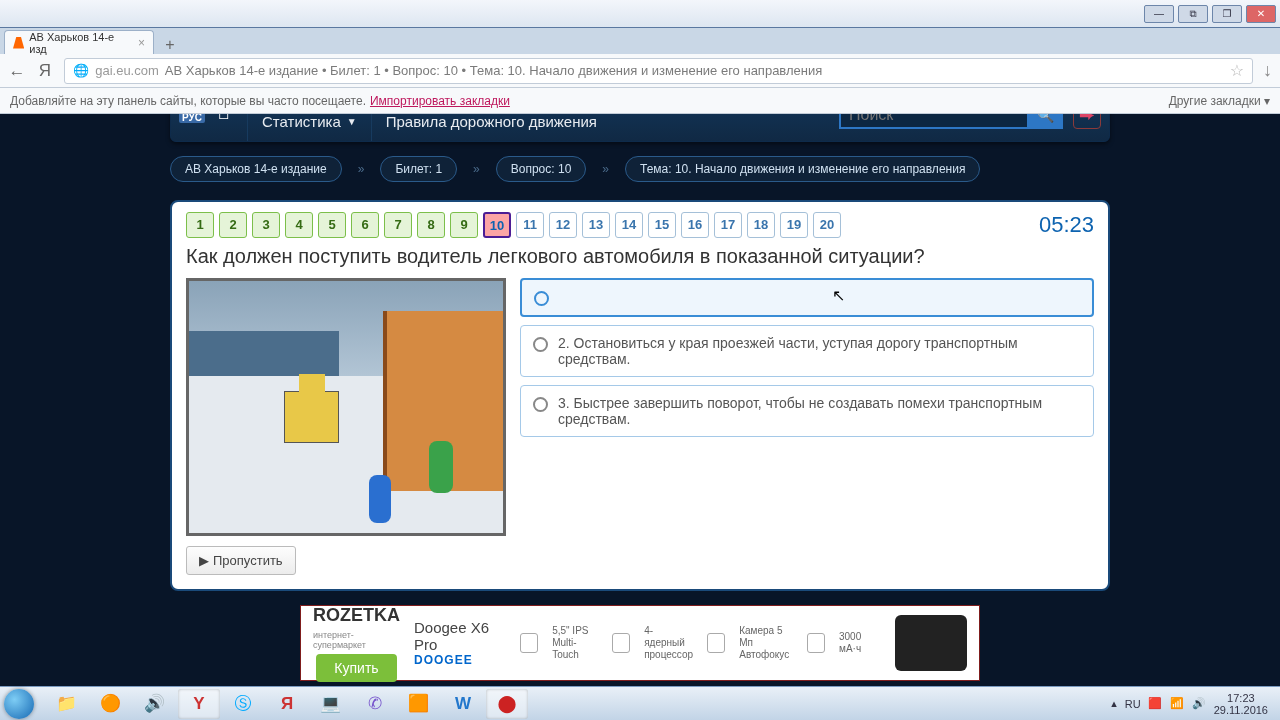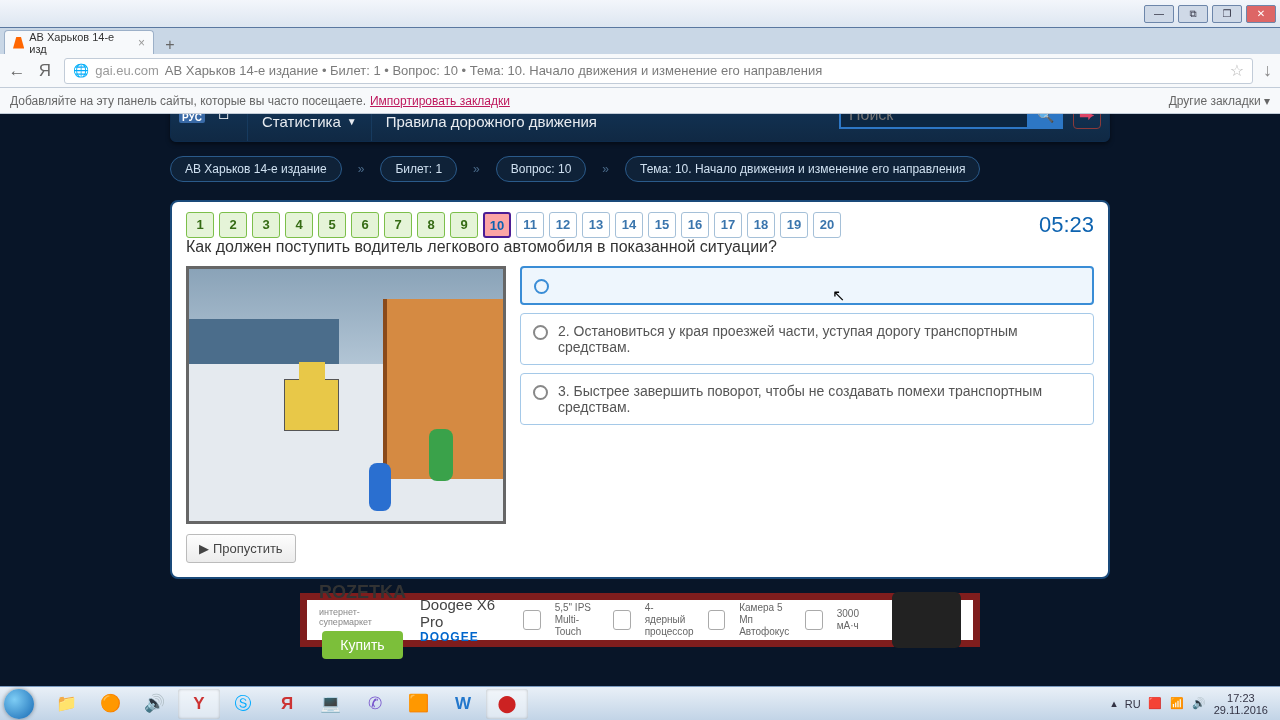--- a/index.html
+++ b/index.html
@@ -44,39 +44,39 @@
 .crumbs{display:flex;align-items:center;gap:16px;margin-top:14px}
 .crumb{border:1px solid #2a5a8a;border-radius:14px;padding:5px 14px;color:#cfe0f0;font-size:12px;background:#0f2238}
 .crumb-sep{color:#4a6a8a;font-size:12px}
 
 .card{background:#fff;border:2px solid #1a4a7a;border-radius:8px;margin-top:18px;padding:10px 14px 14px}
 .q-nums{display:flex;align-items:center;gap:5px;flex-wrap:wrap}
 .qn{width:28px;height:26px;border:1px solid #7cbf4a;background:#e5f4d8;color:#356b14;font-size:13px;font-weight:bold;border-radius:3px;text-align:center;line-height:24px}
 .qn.cur{border:2px solid #4c1d95;background:#fca5a5;color:#0d63b0}
 .qn.todo{border:1px solid #a5c0d8;background:#fff;color:#3a75ad}
 .timer{margin-left:auto;color:#0d63b0;font-size:22px;font-weight:400}
-.q-text{margin-top:0;font-size:16px;color:#333}
+.q-text{margin-top:7px;font-size:20px;color:#333}
 .q-body{display:flex;gap:14px;margin-top:10px}
 .q-img{width:320px;height:258px;border:3px solid #666;background:#9db4c7;position:relative;overflow:hidden}
 .sky{position:absolute;top:0;left:0;right:0;height:95px;background:linear-gradient(#8aa3b8,#b2c5d5)}
 .sea{position:absolute;top:50px;left:0;width:150px;height:80px;background:#4b6d8b}
 .road{position:absolute;top:95px;left:0;right:0;bottom:0;background:#e5eaef}
 .bldg{position:absolute;top:30px;right:0;width:120px;height:180px;background:#d58a42;border-left:4px solid #8a4a1a}
 .truck{position:absolute;top:110px;left:95px;width:55px;height:52px;background:#e8c848;border:1px solid #555}
 .truck::before{content:"";position:absolute;top:-18px;left:14px;width:26px;height:18px;background:#e8c848}
 .ped1{position:absolute;bottom:10px;left:180px;width:22px;height:48px;background:#2a6fd0;border-radius:8px}
 .ped2{position:absolute;bottom:40px;left:240px;width:24px;height:52px;background:#3aa24a;border-radius:8px}
 .answers{flex:1;display:flex;flex-direction:column;gap:8px}
 .ans{border:1px solid #a5c9e8;border-radius:4px;padding:9px 12px;display:flex;gap:10px;font-size:14px;color:#555;cursor:pointer}
 .ans.sel{border:2px solid #3a8dd6;background:#eef6fd;color:#346}
 .radio{width:15px;height:15px;border:2px solid #888;border-radius:50%;flex-shrink:0;margin-top:2px}
 .ans.sel .radio{border-color:#3a8dd6}
 .skip-btn{margin-top:10px;border:1px solid #bbb;background:linear-gradient(#fdfdfd,#ececec);padding:6px 12px;font-size:13px;color:#444;border-radius:3px;display:inline-flex;align-items:center;gap:4px}
 
-.ad{width:680px;height:54px;margin:14px auto 0;background:#fff;border:7px solid #7f1d1d;display:flex;align-items:center;padding:0 12px;gap:14px;font-size:11px;color:#555}
+.ad{width:680px;height:76px;margin:14px auto 0;background:#fff;border:1px solid #7f1d1d;display:flex;align-items:center;padding:0 12px;gap:14px;font-size:11px;color:#555}
 .ad-logo{font-weight:bold;font-size:18px;color:#3c3}
 .ad-logo span{color:#333}
 .buy{background:#7cbf3a;color:#fff;padding:6px 18px;border-radius:4px;font-size:14px}
 .ad-spec{display:flex;flex-direction:column;font-size:10px;color:#666;line-height:12px}
 .ad-icn{width:20px;height:20px;border:1px solid #aaa;border-radius:3px}
 
 .taskbar{position:absolute;bottom:0;left:0;right:0;height:34px;background:linear-gradient(#e9f0f7,#c2d4e7);border-top:1px solid #7a9ac0;display:flex;align-items:center;padding:0 4px}
 .start{width:40px;height:30px}
 .start-orb{width:30px;height:30px;border-radius:50%;background:radial-gradient(circle at 35% 35%,#7ecdf5,#1568b3);box-shadow:0 0 4px rgba(0,0,0,.4)}
 .tb-icn{width:42px;height:30px;border-radius:3px;margin-left:2px;display:flex;align-items:center;justify-content:center;font-size:17px}

